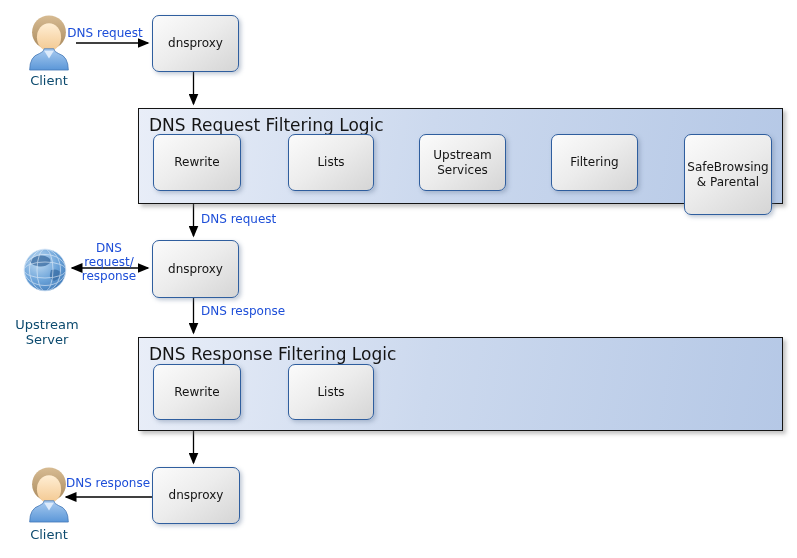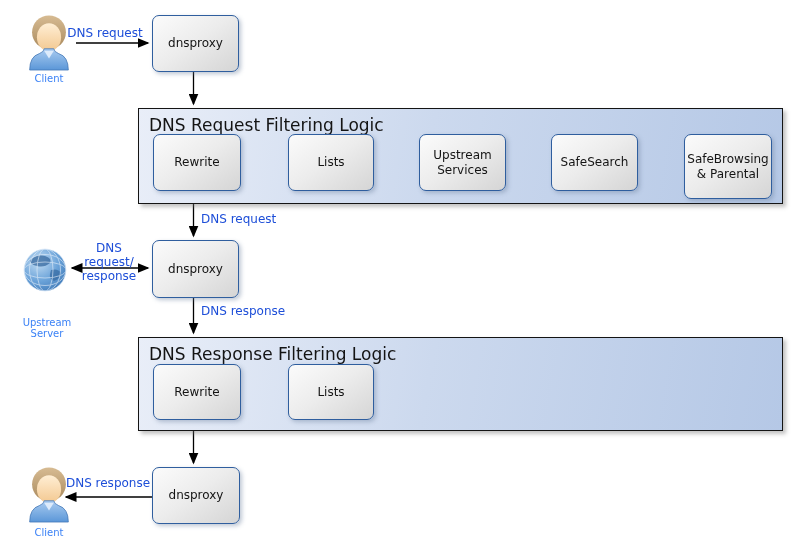--- a/index.html
+++ b/index.html
@@ -17,21 +17,21 @@
     text-align:center;font-size:12px;line-height:1.25;color:#141414;
   }
   .container-box{
     position:absolute;
     border:1px solid #141414;
     background:linear-gradient(100deg,#e9eef8 0%,#ccd9ee 45%,#b5c8e6 100%);
     box-shadow:3px 3px 4px rgba(120,120,120,.45);
   }
   .container-title{position:absolute;left:10px;top:6px;font-size:17px;color:#141414;white-space:nowrap;}
   .edge-label{position:absolute;font-size:12px;color:#1d4ed8;white-space:nowrap;}
-  .node-label{position:absolute;font-size:10px;color:#3b82f6;text-align:center;}
+  .node-label{position:absolute;font-size:13px;color:#0c4a6e;text-align:center;}
   .multiline{white-space:pre-line;text-align:center;margin-top:24px;}
   .icon{position:absolute;}
 </style>
 </head>
 <body>
 
 <div class="canvas">
 
   <svg class="edges" viewBox="0 0 797 558">
     <defs>
@@ -89,23 +89,23 @@
     <div class="node" style="left:14px;top:25px;width:86px;height:55px;">
       <span>Rewrite</span>
     </div>
     <div class="node" style="left:149px;top:25px;width:84px;height:55px;">
       <span>Lists</span>
     </div>
     <div class="node" style="left:280px;top:25px;width:85px;height:55px;">
       <span>Upstream Services</span>
     </div>
     <div class="node" style="left:412px;top:25px;width:85px;height:55px;">
-      <span>SafeSearch</span>
+      <span>Filtering</span>
     </div>
-    <div class="node" style="left:545px;top:25px;width:84px;height:55px;padding:4px 1px;">
+    <div class="node" style="left:545px;top:25px;width:84px;height:55px;padding:12px 1px;">
       <span>SafeBrowsing &amp; Parental</span>
     </div>
   </div>
 
   <div class="node" style="left:152px;top:240px;width:85px;height:56px;">
     <span>dnsproxy</span>
   </div>
 
   <svg class="icon" style="left:23px;top:248px;" width="44" height="44" viewBox="0 0 44 44">
     <circle cx="22" cy="22" r="21" fill="url(#globeGrad)"></circle>

